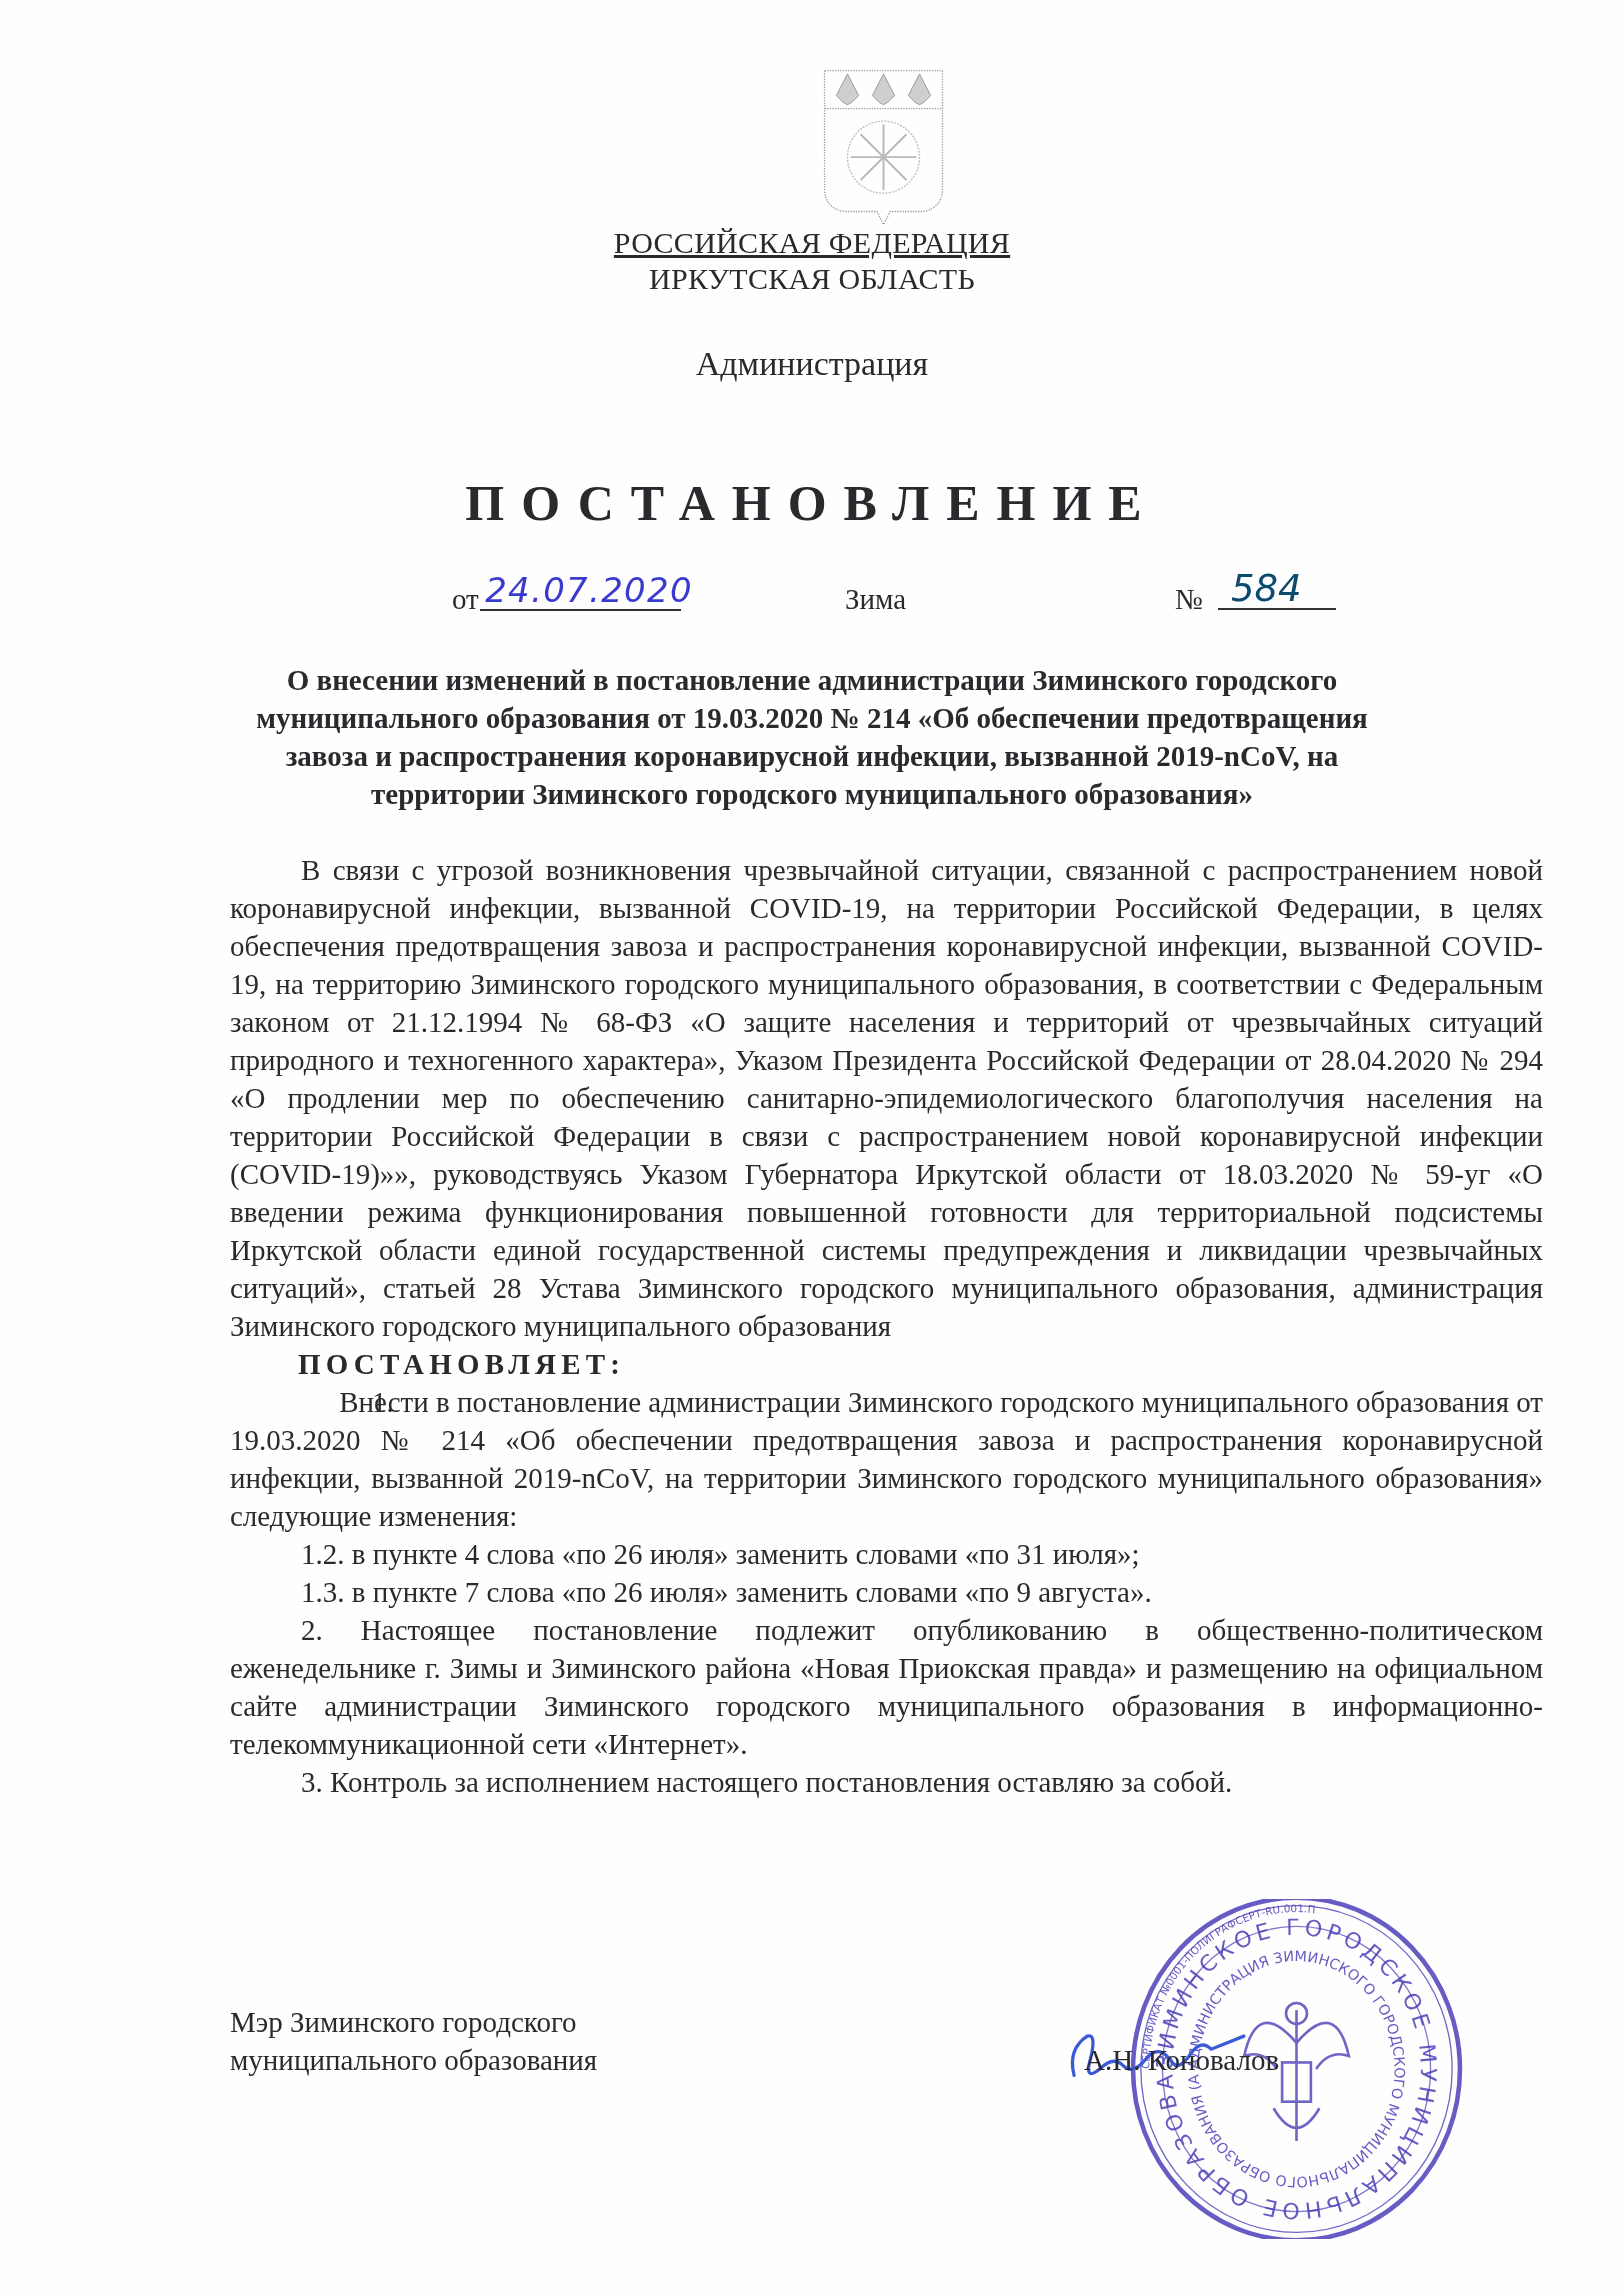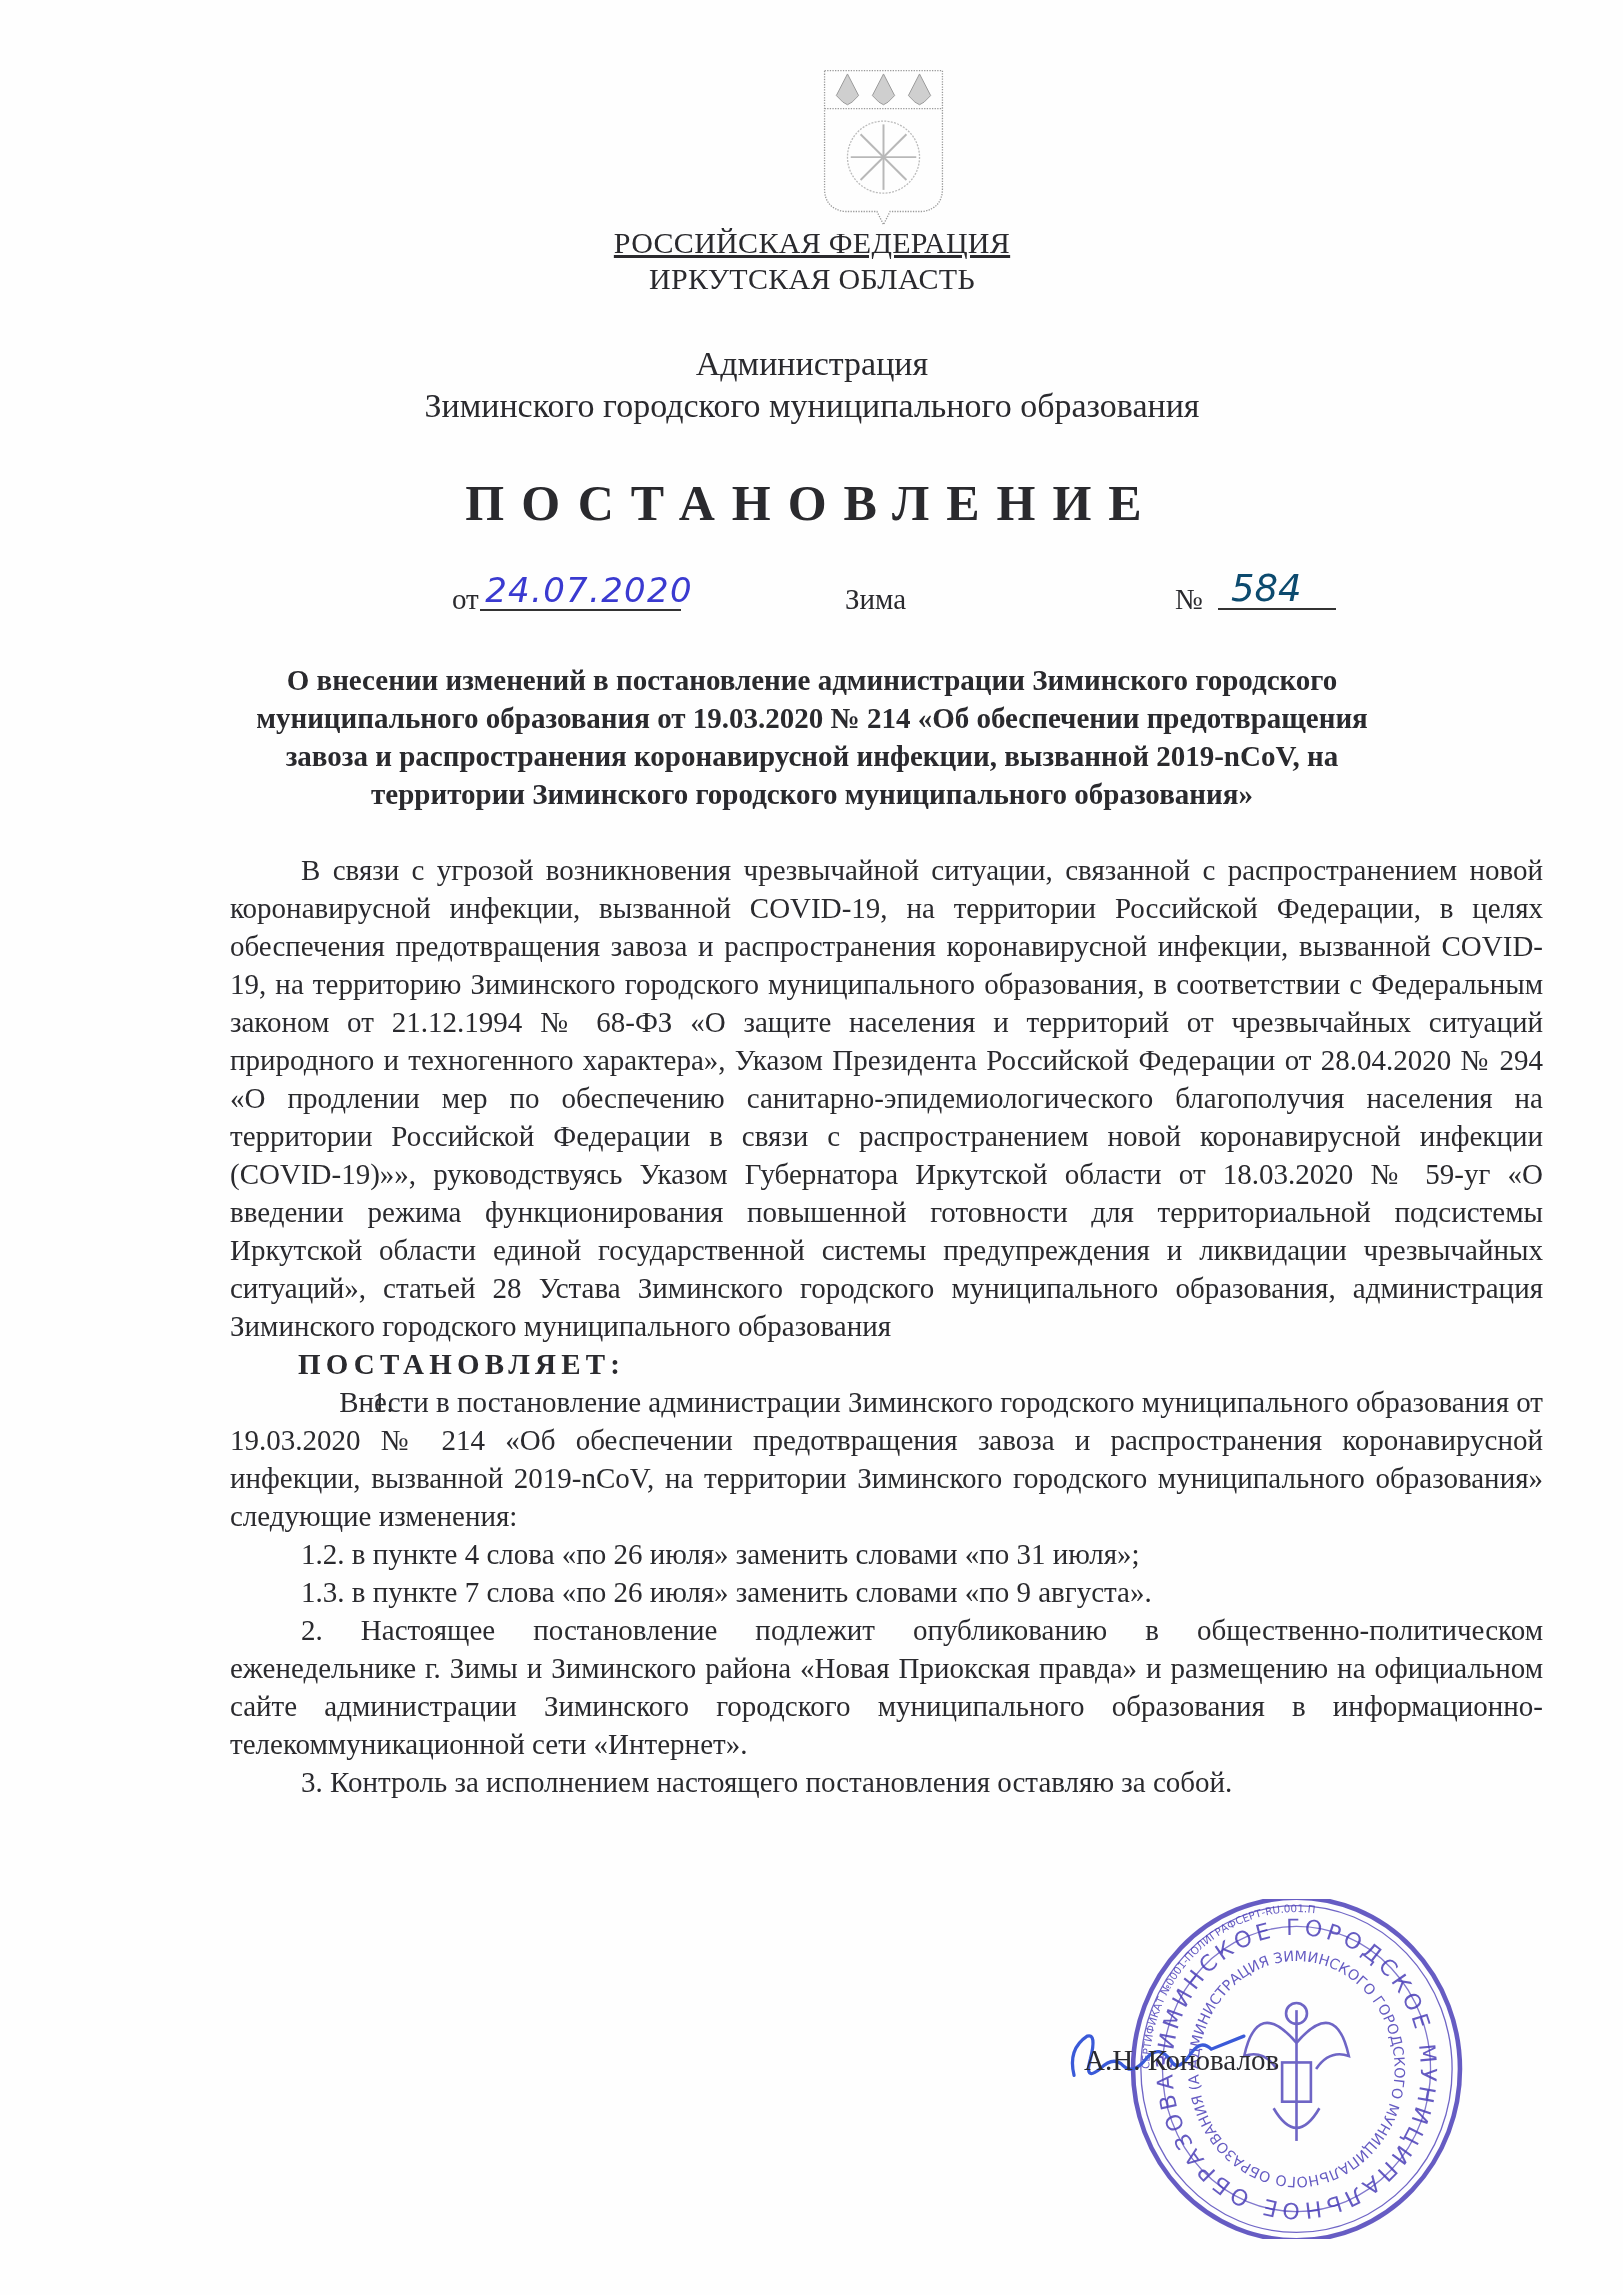--- a/index.html
+++ b/index.html
@@ -58,21 +58,20 @@
       <line x1="100" y1="92" x2="100" y2="192"></line>
       <line x1="50" y1="142" x2="150" y2="142"></line>
       <line x1="65" y1="107" x2="135" y2="177"></line>
       <line x1="135" y1="107" x2="65" y2="177"></line>
     </g>
   </svg>
 
   <div class="center-line country">РОССИЙСКАЯ ФЕДЕРАЦИЯ</div>
   <div class="center-line region">ИРКУТСКАЯ ОБЛАСТЬ</div>
   <div class="center-line admin1">Администрация</div>
-  <div class="center-line admin2">Зиминского городского муниципального образования</div>
   <div class="center-line doc-type">ПОСТАНОВЛЕНИЕ</div>
 
   <div class="meta-row">
     <span class="meta-ot">от</span>
     <span class="meta-date">24.07.2020</span>
     <span class="meta-city">Зима</span>
     <span class="meta-no">№</span>
     <span class="meta-num">584</span>
   </div>
 
@@ -81,20 +80,24 @@
   <div class="body-text">
     <p class="indent">В связи с угрозой возникновения чрезвычайной ситуации, связанной с распространением новой коронавирусной инфекции, вызванной COVID-19, на территории Российской Федерации, в целях обеспечения предотвращения завоза и распространения коронавирусной инфекции, вызванной COVID-19, на территорию Зиминского городского муниципального образования, в соответствии с Федеральным законом от 21.12.1994 № 68-ФЗ «О защите населения и территорий от чрезвычайных ситуаций природного и техногенного характера», Указом Президента Российской Федерации от 28.04.2020 № 294 «О продлении мер по обеспечению санитарно-эпидемиологического благополучия населения на территории Российской Федерации в связи с распространением новой коронавирусной инфекции (COVID-19)»», руководствуясь Указом Губернатора Иркутской области от 18.03.2020 № 59-уг «О введении режима функционирования повышенной готовности для территориальной подсистемы Иркутской области единой государственной системы предупреждения и ликвидации чрезвычайных ситуаций», статьей 28 Устава Зиминского городского муниципального образования, администрация Зиминского городского муниципального образования</p>
     <p class="decree">ПОСТАНОВЛЯЕТ:</p>
     <p class="indent"><span class="item-num">1.</span> <span>Внести в постановление администрации Зиминского городского муниципального образования от 19.03.2020 № 214 «Об обеспечении предотвращения завоза и распространения коронавирусной инфекции, вызванной 2019-nCoV, на территории Зиминского городского муниципального образования» следующие изменения:</span></p>
     <p class="indent"><span>1.2.</span> <span>в пункте 4 слова «по 26 июля» заменить словами «по 31 июля»;</span></p>
     <p class="indent"><span>1.3.</span> <span>в пункте 7 слова «по 26 июля» заменить словами «по 9 августа».</span></p>
     <p class="indent"><span>2.</span> <span>Настоящее постановление подлежит опубликованию в общественно-политическом еженедельнике г. Зимы и Зиминского района «Новая Приокская правда» и размещению на официальном сайте администрации Зиминского городского муниципального образования в информационно-телекоммуникационной сети «Интернет».</span></p>
     <p class="indent"><span>3.</span> <span>Контроль за исполнением настоящего постановления оставляю за собой.</span></p>
   </div>
 
+  <div class="signature-block">
+    <div>Мэр Зиминского городского</div>
+    <div>муниципального образования</div>
+  </div>
 
   <svg class="stamp" viewBox="0 0 560 520">
     <defs>
       <path id="ring-outer" d="M280,260 m-225,0 a225,240 0 1,1 450,0 a225,240 0 1,1 -450,0"></path>
       <path id="ring-mid" d="M280,260 m-190,0 a190,205 0 1,1 380,0 a190,205 0 1,1 -380,0"></path>
       <path id="ring-inner" d="M280,260 m-150,0 a150,165 0 1,1 300,0 a150,165 0 1,1 -300,0"></path>
     </defs>
     <ellipse cx="280" cy="260" rx="250" ry="262" fill="none" stroke="#4b3fb8" stroke-width="7" opacity="0.85"></ellipse>
     <ellipse cx="280" cy="260" rx="238" ry="250" fill="none" stroke="#4b3fb8" stroke-width="2" opacity="0.8"></ellipse>
     <ellipse cx="280" cy="260" rx="205" ry="218" fill="none" stroke="#4b3fb8" stroke-width="2" opacity="0.7"></ellipse>

